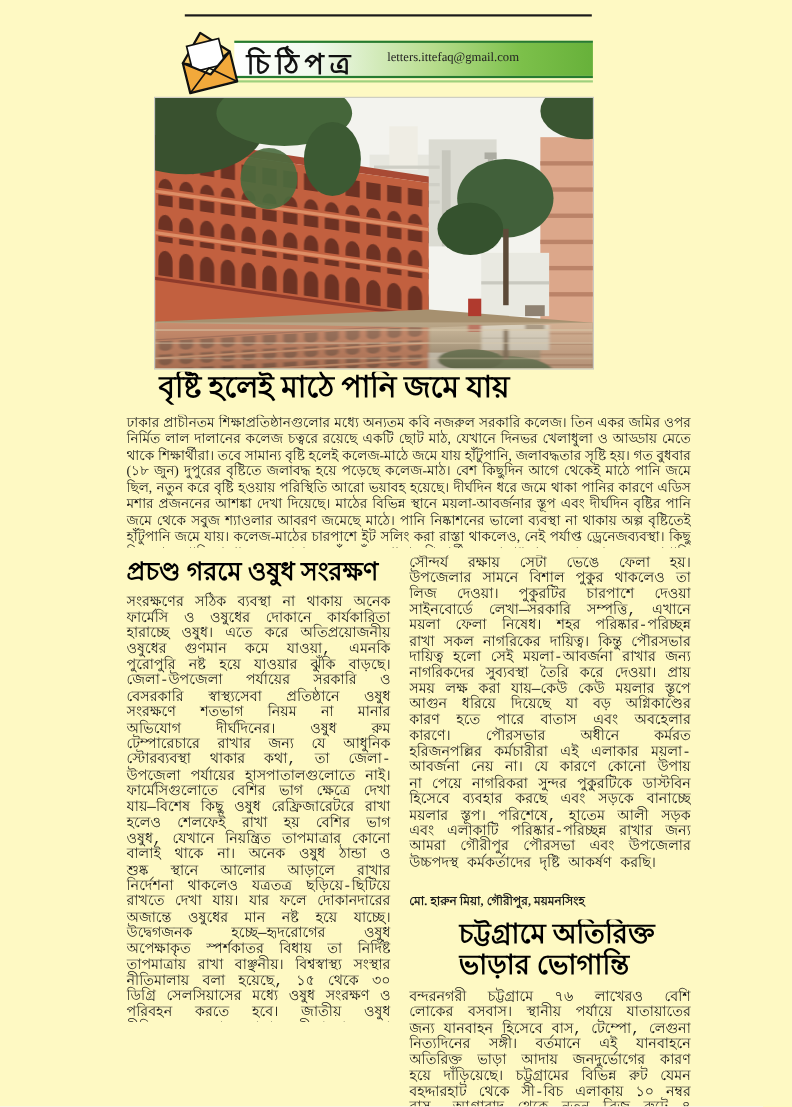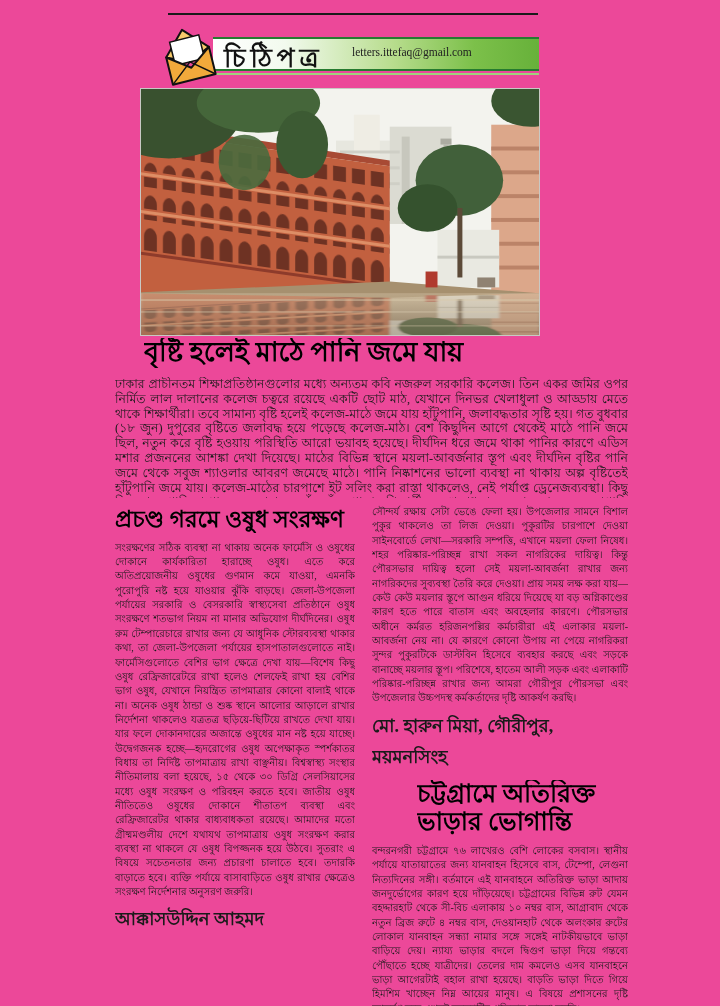--- a/index.html
+++ b/index.html
@@ -1,16 +1,16 @@
 <!DOCTYPE html>
 <html><head>
 <meta charset="utf-8">
 <style>
   html,body{margin:0;padding:0;background:#f5f5f3;}
-  .page{position:relative;width:720px;height:1006px;background:#ec4899;overflow:hidden;
+  .page{position:relative;width:720px;height:1006px;background:#fef9c3;overflow:hidden;
         font-family:"Liberation Serif", serif;color:#1a1a1a;}
   .toprule{position:absolute;left:168px;top:13px;width:370px;height:2px;background:#1a1a1a;}
   
   .mast-bar{position:absolute;left:213px;top:37px;width:326px;height:30px;
             background:linear-gradient(to right,#ffffff 0%,#f2faee 22%,#b8dd8e 55%,#7cc04a 80%,#67b13a 100%);
             border-top:2px solid #267b30;border-bottom:2px solid #267b30;}
   .mast-bar-underline{position:absolute;left:213px;top:73px;width:326px;height:2px;background:#9fd07d;}
   .section-title{position:absolute;left:224px;top:38px;font-size:26px;font-weight:bold;color:#111;
                  letter-spacing:5px;white-space:nowrap;}
   .email-text{position:absolute;left:352px;top:46px;width:186px;text-align:left;font-size:11.5px;color:#222;}
@@ -22,22 +22,22 @@
   .h1x{position:absolute;left:115px;top:338px;width:515px;font-size:27px;font-weight:bold;color:#000;
        line-height:1.1;white-space:nowrap;overflow:hidden;margin-left:29px;}
   .body1{position:absolute;left:115px;top:377px;width:513px;height:121px;font-size:12.4px;line-height:14.8px;
          text-align:justify;overflow:hidden;}
   .sig1{position:absolute;left:115px;top:498px;width:513px;font-size:12.4px;font-weight:bold;overflow:hidden;white-space:nowrap;}
   
   .colL{position:absolute;left:115px;top:505px;width:240px;height:424px;overflow:hidden;}
   .colR{position:absolute;left:372px;top:505px;width:256px;height:501px;overflow:hidden;}
   .colhead{font-size:23px;font-weight:bold;color:#000;line-height:1.12;margin:2px 0 8px 0;white-space:nowrap;overflow:hidden;}
   .colhead.two{white-space:normal;font-size:25px;}
-  .cbody{font-size:10px;line-height:14.35px;text-align:justify;}
-  .signame{font-size:18px;font-weight:bold;margin-top:6px;}
+  .cbody{font-size:13px;line-height:14.35px;text-align:justify;font-family:Liberation Mono, monospace;}
+  .signame{font-size:11px;font-weight:bold;margin-top:19px;}
   .mt6{margin-top:6px;margin-left:45px;}
 </style>
 </head>
 <body>
 
 <div class="page">
 
   <div class="toprule"></div>
 
   <div class="mast-bar"></div>

